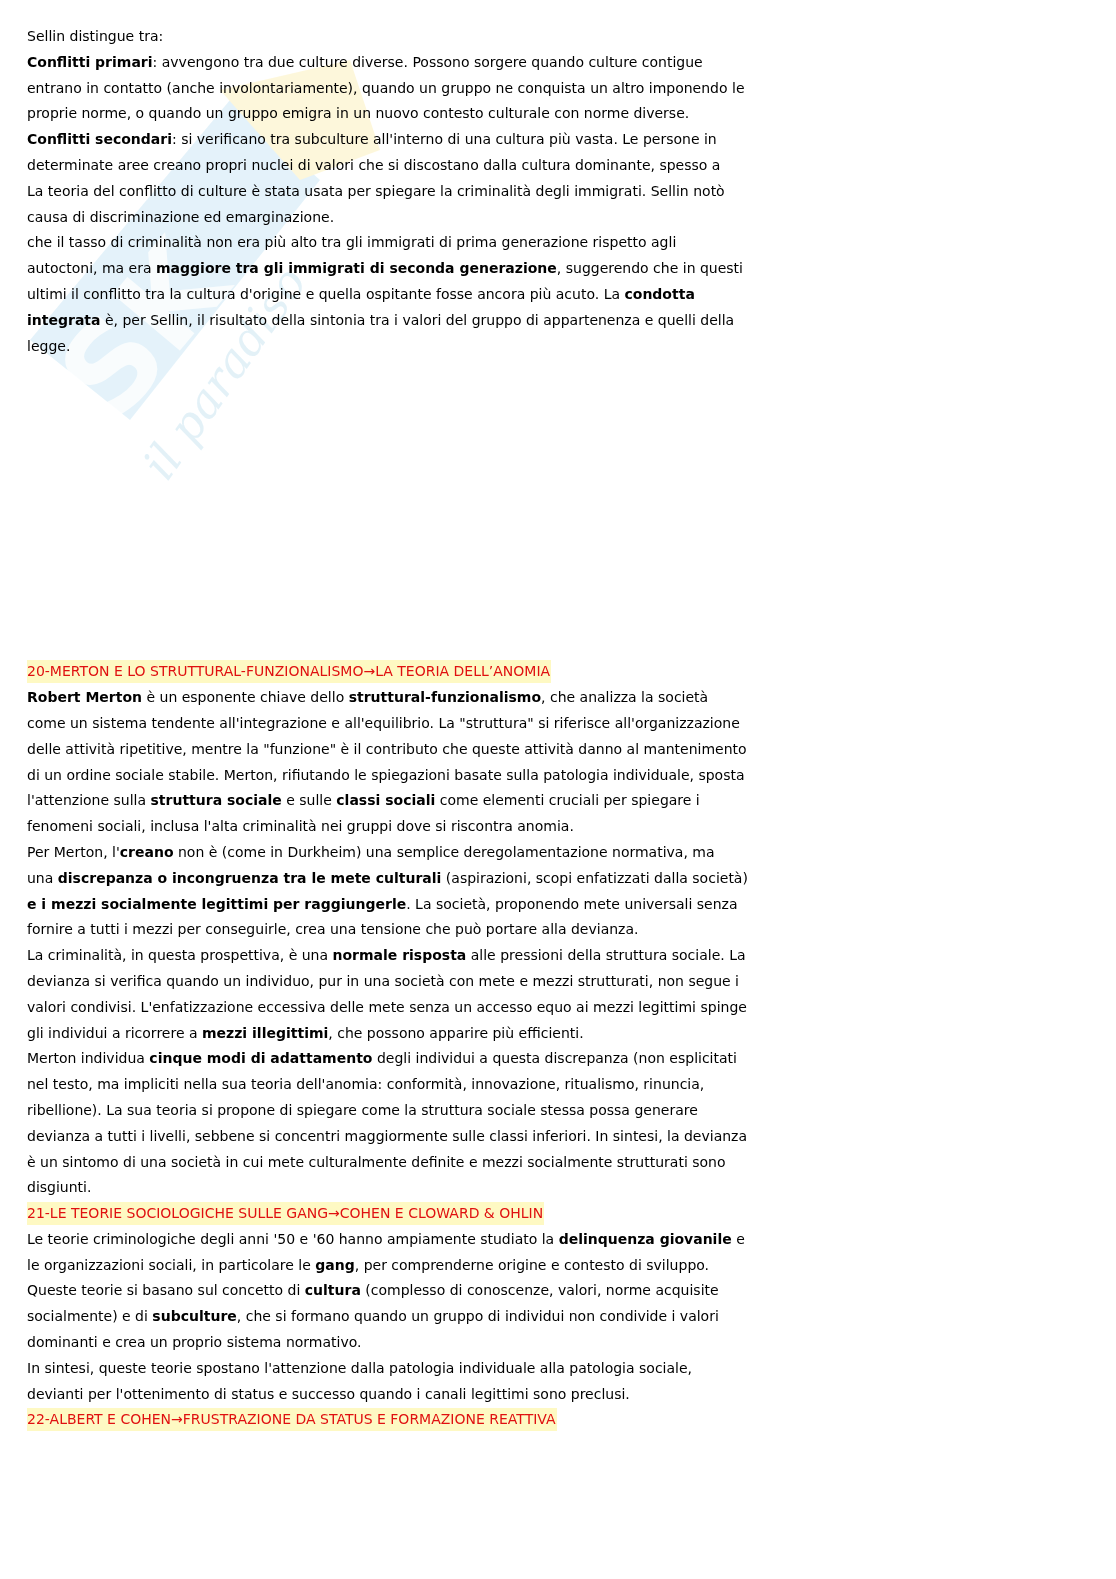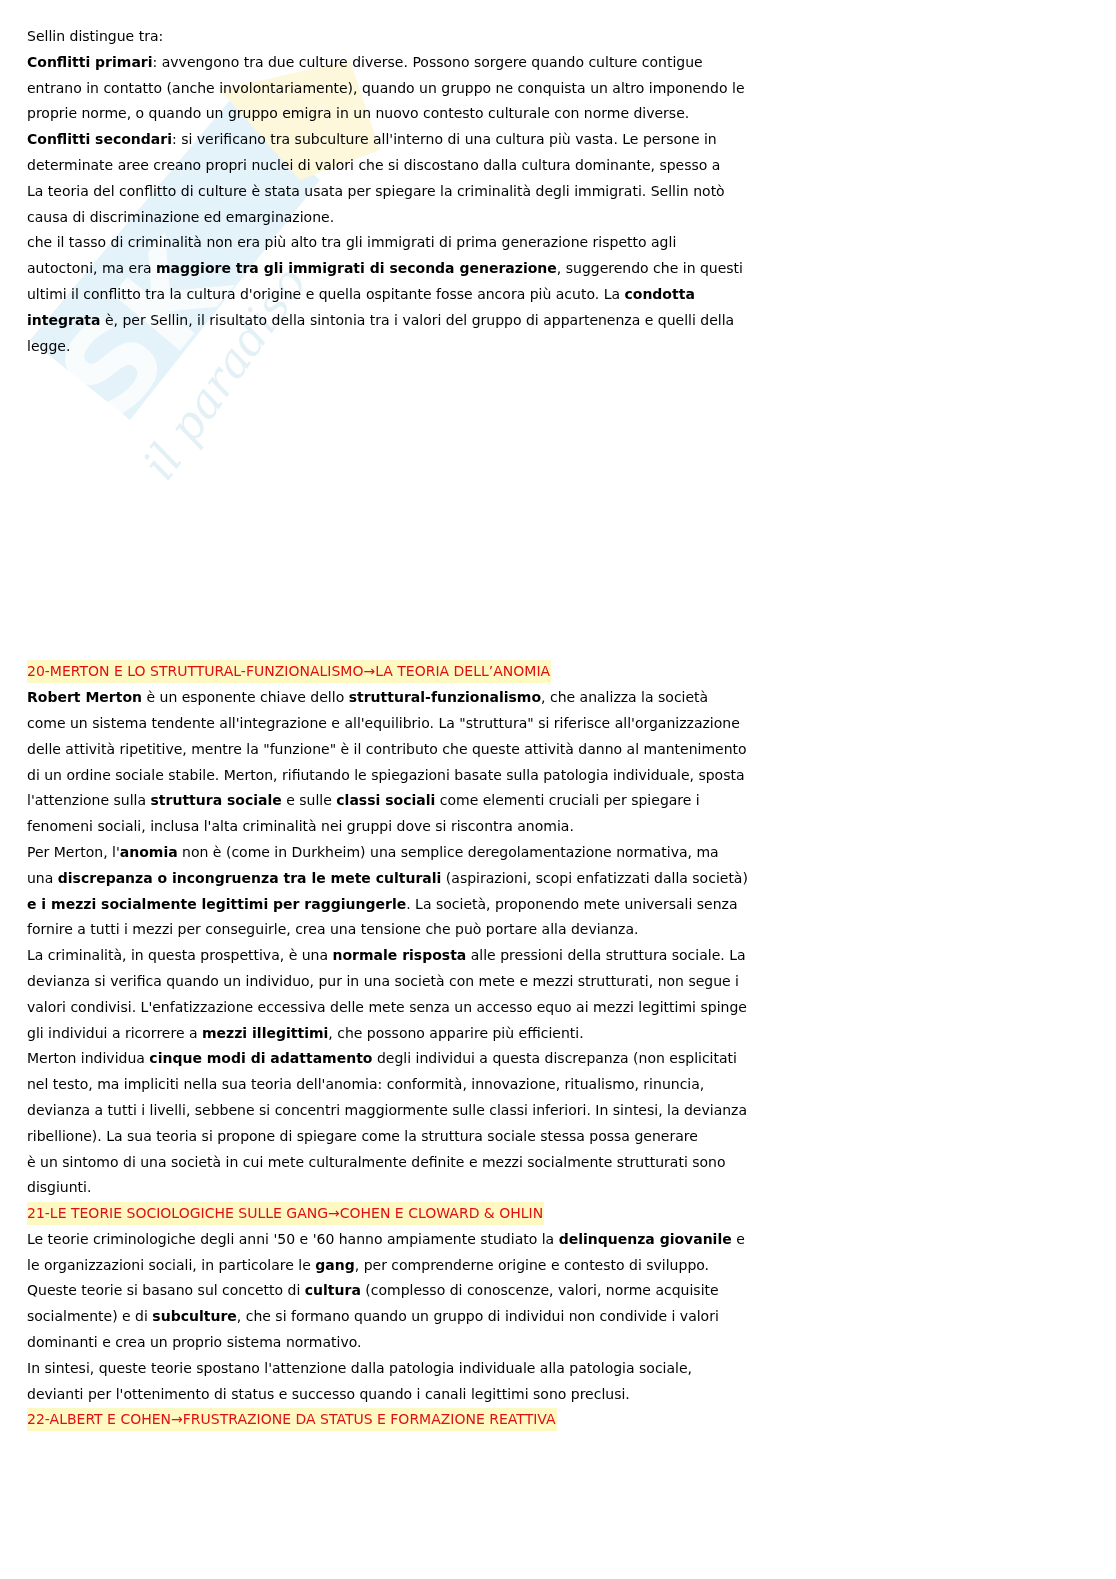--- a/index.html
+++ b/index.html
@@ -61,32 +61,32 @@
       </div>
     <div class="gap" style="height:300px"></div>
     <div class="line"><span class="heading">20-MERTON E LO STRUTTURAL-FUNZIONALISMO→LA TEORIA DELL’ANOMIA</span></div>
     <div id="sec-20">
         <div class="line"><b>Robert Merton</b><span> è un esponente chiave dello </span><b>struttural-funzionalismo</b><span>, che analizza la società</span></div>
         <div class="line"><span>come un sistema tendente all'integrazione e all'equilibrio. La "struttura" si riferisce all'organizzazione</span></div>
         <div class="line"><span>delle attività ripetitive, mentre la "funzione" è il contributo che queste attività danno al mantenimento</span></div>
         <div class="line"><span>di un ordine sociale stabile. Merton, rifiutando le spiegazioni basate sulla patologia individuale, sposta</span></div>
         <div class="line"><span>l'attenzione sulla </span><b>struttura sociale</b><span> e sulle </span><b>classi sociali</b><span> come elementi cruciali per spiegare i</span></div>
         <div class="line"><span>fenomeni sociali, inclusa l'alta criminalità nei gruppi dove si riscontra anomia.</span></div>
-        <div class="line"><span>Per Merton, l'</span><b>anomia</b><span> non è (come in Durkheim) una semplice deregolamentazione normativa, ma</span></div>
+        <div class="line"><span>Per Merton, l'</span><b>creano</b><span> non è (come in Durkheim) una semplice deregolamentazione normativa, ma</span></div>
         <div class="line"><span>una </span><b>discrepanza o incongruenza tra le mete culturali</b><span> (aspirazioni, scopi enfatizzati dalla società)</span></div>
         <div class="line"><b>e i mezzi socialmente legittimi per raggiungerle</b><span>. La società, proponendo mete universali senza</span></div>
         <div class="line"><span>fornire a tutti i mezzi per conseguirle, crea una tensione che può portare alla devianza.</span></div>
         <div class="line"><span>La criminalità, in questa prospettiva, è una </span><b>normale risposta</b><span> alle pressioni della struttura sociale. La</span></div>
         <div class="line"><span>devianza si verifica quando un individuo, pur in una società con mete e mezzi strutturati, non segue i</span></div>
         <div class="line"><span>valori condivisi. L'enfatizzazione eccessiva delle mete senza un accesso equo ai mezzi legittimi spinge</span></div>
         <div class="line"><span>gli individui a ricorrere a </span><b>mezzi illegittimi</b><span>, che possono apparire più efficienti.</span></div>
         <div class="line"><span>Merton individua </span><b>cinque modi di adattamento</b><span> degli individui a questa discrepanza (non esplicitati</span></div>
         <div class="line"><span>nel testo, ma impliciti nella sua teoria dell'anomia: conformità, innovazione, ritualismo, rinuncia,</span></div>
+        <div class="line"><span>ribellione). La sua teoria si propone di spiegare come la struttura sociale stessa possa generare</span></div>
         <div class="line"><span>devianza a tutti i livelli, sebbene si concentri maggiormente sulle classi inferiori. In sintesi, la devianza</span></div>
-        <div class="line"><span>ribellione). La sua teoria si propone di spiegare come la struttura sociale stessa possa generare</span></div>
         <div class="line"><span>è un sintomo di una società in cui mete culturalmente definite e mezzi socialmente strutturati sono</span></div>
         <div class="line"><span>disgiunti.</span></div>
       </div>
     <div class="line"><span class="heading">21-LE TEORIE SOCIOLOGICHE SULLE GANG→COHEN E CLOWARD &amp; OHLIN</span></div>
     <div id="sec-21">
         <div class="line"><span>Le teorie criminologiche degli anni '50 e '60 hanno ampiamente studiato la </span><b>delinquenza giovanile</b><span> e</span></div>
         <div class="line"><span>le organizzazioni sociali, in particolare le </span><b>gang</b><span>, per comprenderne origine e contesto di sviluppo.</span></div>
         <div class="line"><span>Queste teorie si basano sul concetto di </span><b>cultura</b><span> (complesso di conoscenze, valori, norme acquisite</span></div>
         <div class="line"><span>socialmente) e di </span><b>subculture</b><span>, che si formano quando un gruppo di individui non condivide i valori</span></div>
         <div class="line"><span>dominanti e crea un proprio sistema normativo.</span></div>

